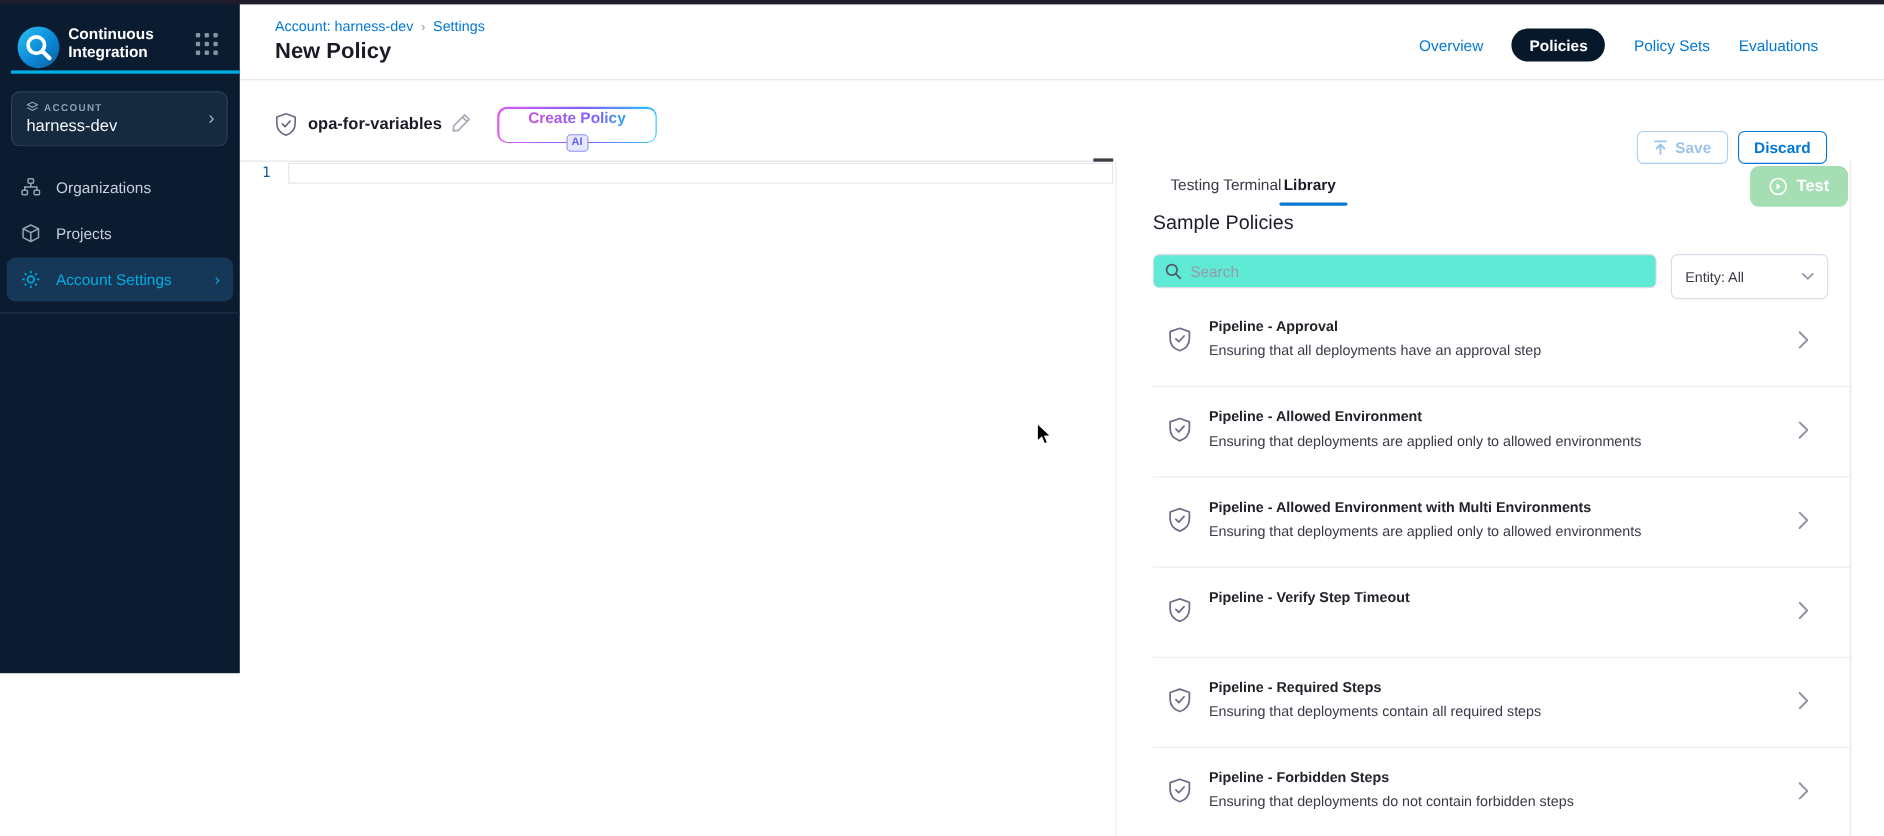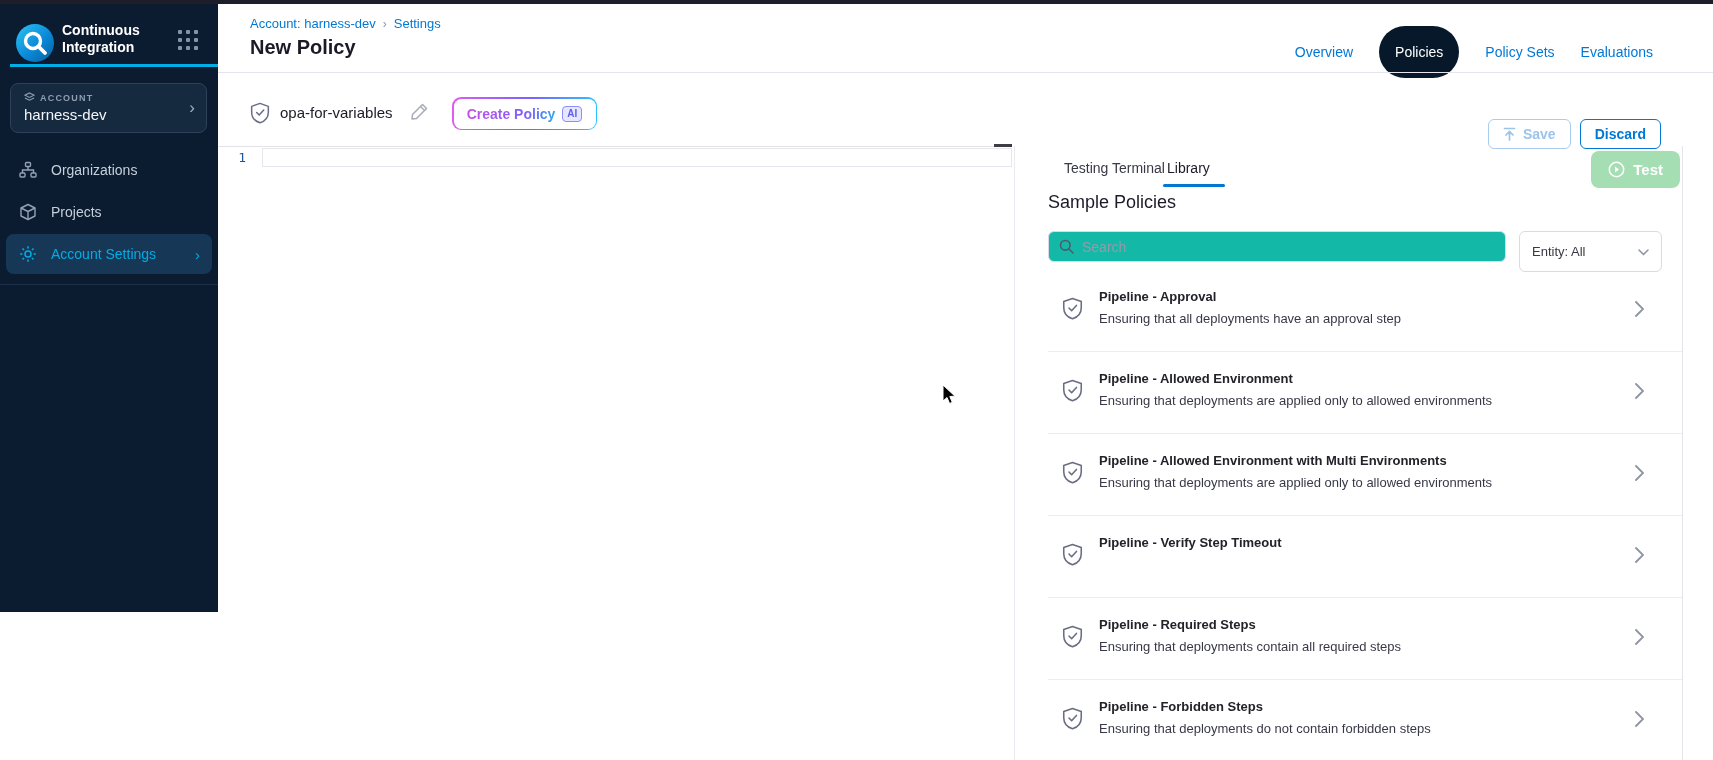--- a/index.html
+++ b/index.html
@@ -47,32 +47,32 @@
   .nav-item.active .nav-chev{position:absolute;right:12px;color:var(--bright-blue);font-size:15px;}
   .sidebar-divider{left:0;top:284px;width:218px;height:1px;background:#1d3048;}
 
   
   .breadcrumb{left:250px;top:16px;font-size:13px;display:flex;gap:7px;align-items:center;}
   .breadcrumb a{color:var(--link-blue);text-decoration:none;cursor:pointer;}
   .crumb-sep{color:var(--muted);font-size:12px;}
   .page-title{left:250px;top:36px;font-size:20px;font-weight:700;color:var(--title-ink);}
   .module-tabs{top:26px;right:60px;display:flex;align-items:center;gap:26px;}
   .module-tab{color:var(--link-blue);font-size:14px;font-weight:500;cursor:pointer;white-space:nowrap;}
-  .module-tab.pill{background:var(--dark-navy);color:#fff;padding:18px 16px;border-radius:999px;font-weight:400;}
+  .module-tab.pill{background:var(--dark-navy);color:#fff;padding:7px 16px;border-radius:999px;font-weight:700;}
   .header-divider{left:218px;top:72px;width:1495px;height:1px;background:#e4e6ec;}
 
   
   .shield-ico{color:#6b6d85;}
   .tb-shield{left:250px;top:102px;}
-  .policy-name{left:280px;top:104px;font-size:15px;font-weight:400;color:var(--title-ink);}
+  .policy-name{left:280px;top:104px;font-size:15px;font-weight:700;color:var(--title-ink);}
   .pencil{left:410px;top:102px;cursor:pointer;color:#a8abb8;}
   .create-btn{left:452px;top:97px;width:145px;height:33px;border-radius:9px;
     background:linear-gradient(90deg,#e05cf0,#7b61ff 55%,#29c5ff);padding:1.5px;cursor:pointer;}
   .create-btn-inner{width:100%;height:100%;border-radius:7.5px;background:#fff;
-    display:flex;align-items:center;justify-content:center;gap:7px;}
+    display:flex;align-items:center;justify-content:flex-start;gap:7px;flex-direction:column;}
   .create-btn-text{font-size:14px;font-weight:700;
     background:linear-gradient(90deg,#c44fe3,#7b61ff 70%,#2aa6ec);
     -webkit-background-clip:text;background-clip:text;color:transparent;}
   .ai-chip{font-size:10px;font-weight:700;color:#5a5ff0;background:#e7e8ff;border:1px solid #8a8ffa;
     border-radius:4px;padding:1px 4px;line-height:12px;}
   .right-actions{top:99px;right:52px;display:flex;gap:9px;}
   .btn{height:30px;border-radius:6px;background:#fff;font-size:14px;font-weight:600;
     display:flex;align-items:center;gap:7px;padding:0 14px;cursor:pointer;border:1px solid;margin-top:20px;}
   .btn.save{border-color:#aacdef;color:var(--save-disabled);cursor:default;}
   .btn.discard{border-color:var(--link-blue);color:var(--link-blue);}
@@ -81,27 +81,27 @@
   .editor-top-divider{left:218px;top:146px;width:794px;height:1px;background:#e2e2e8;}
   .sash-dash{left:994px;top:144px;width:18px;height:3px;background:#3d3d46;cursor:col-resize;z-index:6;}
   .line-number{left:218px;top:150px;width:28px;text-align:right;
     font-family:"DejaVu Sans Mono","Liberation Mono",monospace;font-size:13px;color:#19579f;}
   .current-line{left:262px;top:148px;width:750px;height:19px;border:1px solid #e6e6ec;background:#fff;cursor:text;}
   .split-divider{left:1014px;top:146px;width:1px;height:614px;background:#e9e9ef;}
 
   
   .panel-tab{top:160px;font-size:14px;cursor:pointer;}
   .panel-tab.inactive{left:1064px;color:var(--body-ink);}
-  .panel-tab.active{left:1167px;color:var(--title-ink);font-weight:400;}
+  .panel-tab.active{left:1167px;color:var(--title-ink);font-weight:700;}
   .panel-tab-underline{left:1163px;top:184px;width:62px;height:3px;background:var(--link-blue);border-radius:2px;}
   .test-btn{top:151px;right:33px;height:37px;padding:0 17px;border-radius:8px;background:var(--green-disabled);
     color:#fff;font-size:15px;font-weight:700;display:flex;align-items:center;gap:8px;cursor:default;}
   .panel-heading{left:1048px;top:192px;font-size:18px;font-weight:400;color:var(--title-ink);}
   .search-box{left:1048px;top:231px;width:458px;height:31px;border:1px solid var(--border-gray);
-    border-radius:6px;background:#14b8a6;display:flex;align-items:center;padding:0 10px;gap:8px;justify-content:space-between;}
+    border-radius:6px;background:#5eead4;display:flex;align-items:center;padding:0 10px;gap:8px;justify-content:space-between;}
   .search-box input{border:none;outline:none;flex:1;font-size:14px;color:var(--body-ink);
     font-family:"Liberation Sans",sans-serif;background:transparent;}
   .search-box input::placeholder{color:#979aa8;}
   .entity-select{left:1519px;top:231px;width:143px;height:41px;border:1px solid var(--border-gray);
     border-radius:6px;background:#fff;display:flex;align-items:center;justify-content:space-between;
     padding:0 12px;font-size:13px;color:var(--body-ink);cursor:pointer;}
   .entity-chev{color:#8e92a2;font-size:11px;}
   .policy-list{left:1048px;top:270px;width:634px;}
   .policy-row{height:82px;border-bottom:1px solid var(--row-divider);display:flex;align-items:flex-start;
     cursor:pointer;position:relative;}

